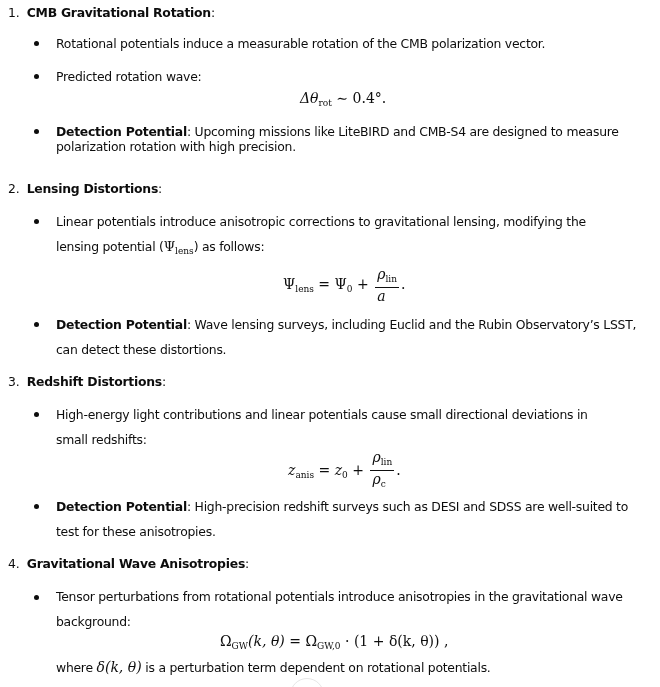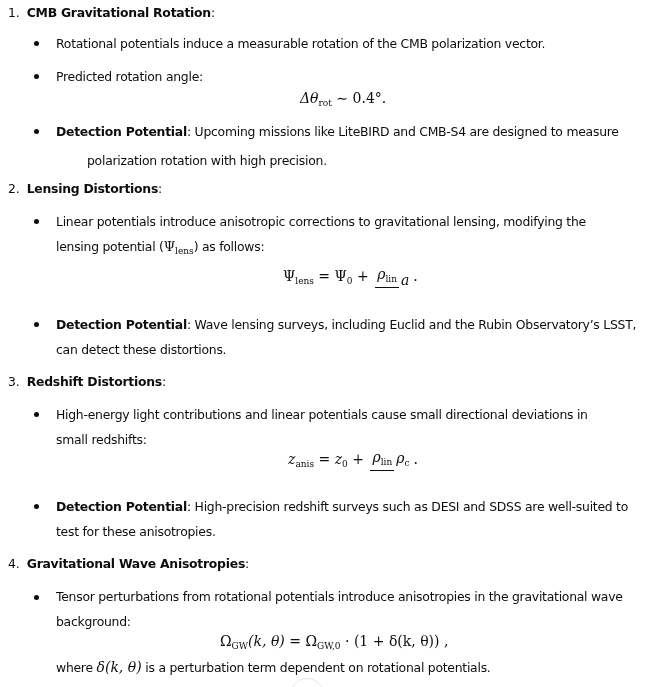--- a/index.html
+++ b/index.html
@@ -9,41 +9,41 @@
     font-size: 12.4px; letter-spacing: -0.25px;
   }
   .abs { position: absolute; white-space: nowrap; }
   .num { left: 8px; }
   .heading b { font-weight: bold; }
   .bullet { position: absolute; width: 5px; height: 5px; border-radius: 50%; background: #0d0d0d; left: 34px; }
   .text { left: 56px; }
   .math { font-family: "DejaVu Serif", serif; font-size: 14px; letter-spacing: 0; }
   .math i { font-style: italic; }
   .math sub { font-size: 9px; vertical-align: -3px; }
-  .frac { display: inline-flex; flex-direction: row; align-items: flex-end; vertical-align: middle; margin: 0 2px; }
+  .frac { display: inline-flex; flex-direction: column; align-items: flex-start; vertical-align: middle; margin: 0 2px; }
   .frac .n { border-bottom: 1px solid #0d0d0d; padding: 0 2px; line-height: 16px; }
   .frac .d { line-height: 16px; padding: 0 2px; }
   .scroll-hint { position: absolute; left: 290px; top: 678px; width: 32px; height: 32px; border-radius: 50%; border: 1px solid #e6e6e6; background: #fff; }
 </style>
 </head>
 <body>
 
 <div class="abs num heading" style="top:5px;">
   <span>1.</span>&nbsp;&nbsp;<b>CMB Gravitational Rotation</b><span>:</span>
 </div>
 <span class="bullet" style="top:41px;"></span>
 <div class="abs text" style="top:36px;">Rotational potentials induce a measurable rotation of the CMB polarization vector.</div>
 <span class="bullet" style="top:74px;"></span>
-<div class="abs text" style="top:69px;">Predicted rotation angle:</div>
+<div class="abs text" style="top:69px;">Predicted rotation wave:</div>
 <div class="abs math" style="top:90px; left:300px;">
   <i>Δθ</i><sub>rot</sub> <span>∼ 0.4°.</span>
 </div>
 <span class="bullet" style="top:129px;"></span>
 <div class="abs text" style="top:124px;"><b>Detection Potential</b><span>: Upcoming missions like LiteBIRD and CMB-S4 are designed to measure</span></div>
-<div class="abs text" style="top:153px;margin-left:31px;">polarization rotation with high precision.</div>
+<div class="abs text" style="top:139px;">polarization rotation with high precision.</div>
 
 <div class="abs num heading" style="top:181px;">
   <span>2.</span>&nbsp;&nbsp;<b>Lensing Distortions</b><span>:</span>
 </div>
 <span class="bullet" style="top:219px;"></span>
 <div class="abs text" style="top:214px;">Linear potentials introduce anisotropic corrections to gravitational lensing, modifying the</div>
 <div class="abs text" style="top:239px;">
   <span>lensing potential (</span><span class="math" style="font-size:13px;"><span>Ψ</span><sub>lens</sub></span><span>) as follows:</span>
 </div>
 <div class="abs math" style="top:266px; left:283px;">

